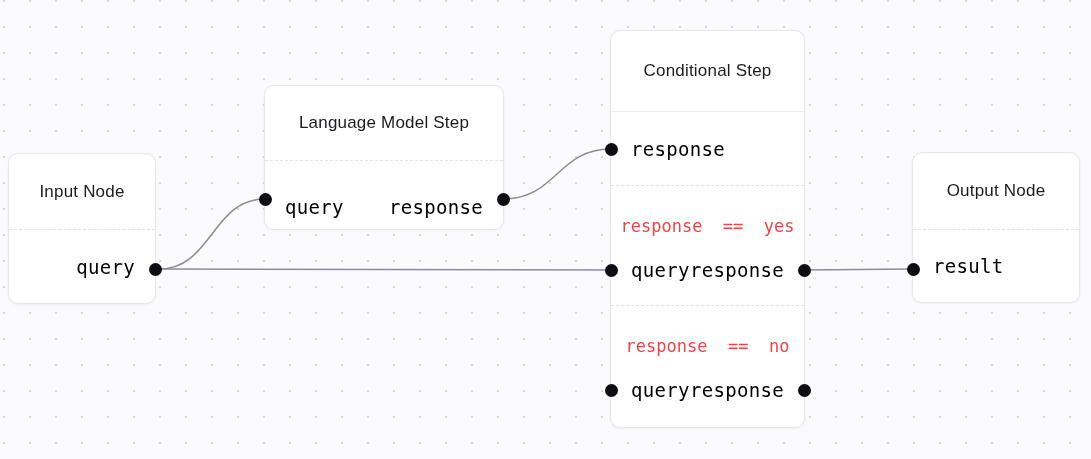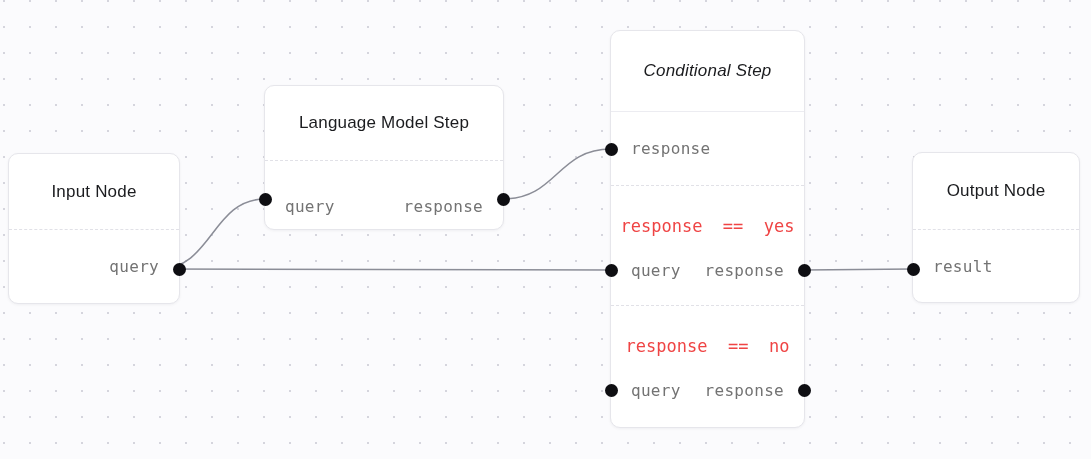--- a/index.html
+++ b/index.html
@@ -16,28 +16,28 @@
     position:absolute; display:flex; flex-direction:column;
     background:#ffffff; border:1px solid #e6e6eb; border-radius:10px;
     box-shadow:0 1px 3px rgba(25,25,35,0.05); z-index:2;
   }
   .node-title {
     display:flex; align-items:center; justify-content:center;
     font-size:17px; font-weight:500; letter-spacing:0.2px; color:#1b1c1f;
     flex:0 0 auto;
   }
   .dashed-b { border-bottom:1px dashed #e1e1e7; }
-  .solid-b  { border-bottom:1px solid #ececf1;font-style:italic; }
+  .solid-b  { border-bottom:1px solid #ececf1; }
   .mono { font-family:"DejaVu Sans Mono","Liberation Mono",monospace; }
   .port-row { display:flex; align-items:center; padding:0 20px; }
   .row-between { justify-content:space-between; }
   .row-end { justify-content:flex-end; }
   .row-start { justify-content:flex-start; }
   .grow { flex:1 1 auto; }
-  .port-label { font-size:16px; color:#737373; letter-spacing:0.3px; }
+  .port-label { font-size:19px; color:#000000; letter-spacing:0.3px; }
   .condition {
     font-size:17px; font-weight:500; color:#ef4444; text-align:center;
     white-space:pre; margin-top:26px; height:28px; line-height:28px;
   }
   .branch-row { height:28px; margin-top:16px; }
   .port {
     position:absolute; width:13px; height:13px; border-radius:50%;
     background:#0e0e12; z-index:3;
   }
   .port.left  { left:-6.5px; }
@@ -48,21 +48,21 @@
 
 <div id="canvas">
 
   <svg id="edges">
       <path d="M 159 269 C 212 269, 212 199, 265 199" fill="none" stroke="#8b8d97" stroke-width="1.5" stroke-linecap="round"></path>
       <path d="M 503 199 C 557 199, 557 149, 611 149" fill="none" stroke="#8b8d97" stroke-width="1.5" stroke-linecap="round"></path>
       <path d="M 159 269 L 611 270" fill="none" stroke="#8b8d97" stroke-width="1.5" stroke-linecap="round"></path>
       <path d="M 804 270 L 913 269" fill="none" stroke="#8b8d97" stroke-width="1.5" stroke-linecap="round"></path>
     </svg>
 
-  <div class="node" style="left:8px; top:153px; width:172px; height:151px;">
+  <div class="node" style="left:8px; top:153px; width:148px; height:151px;">
     <div class="node-title dashed-b" style="height:76px;">Input Node</div>
     <div class="port-row row-end grow">
       <span class="port-label mono">query</span>
     </div>
     <span class="port right" style="top:108.5px;"></span>
   </div>
 
   <div class="node" style="left:264px; top:85px; width:240px; height:145px;gap:23px;">
     <div class="node-title dashed-b" style="height:75px;">Language Model Step</div>
     <div class="port-row row-between grow">

